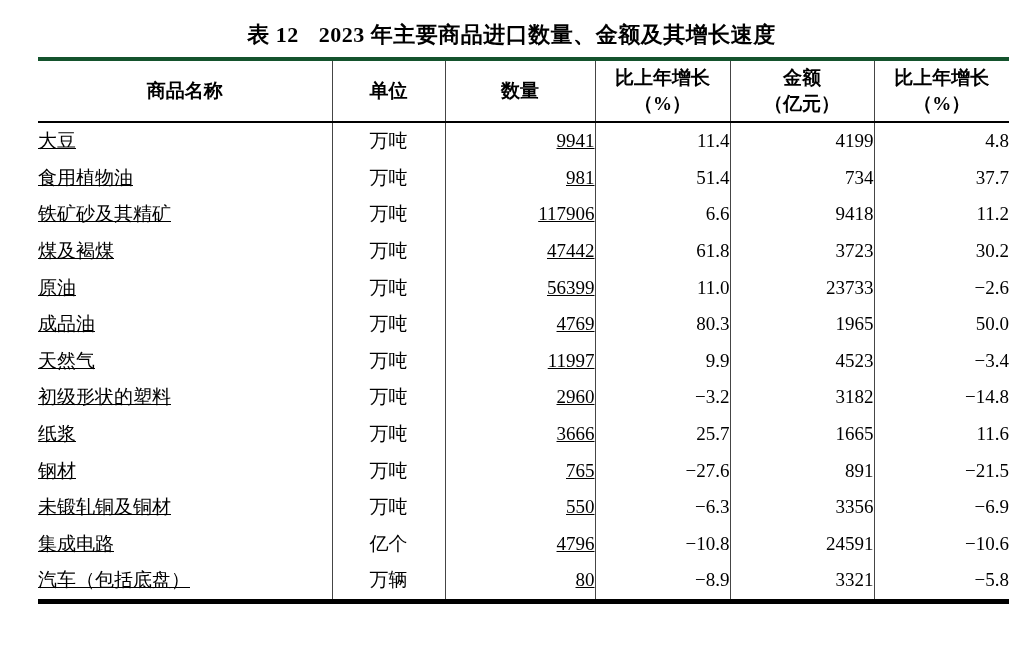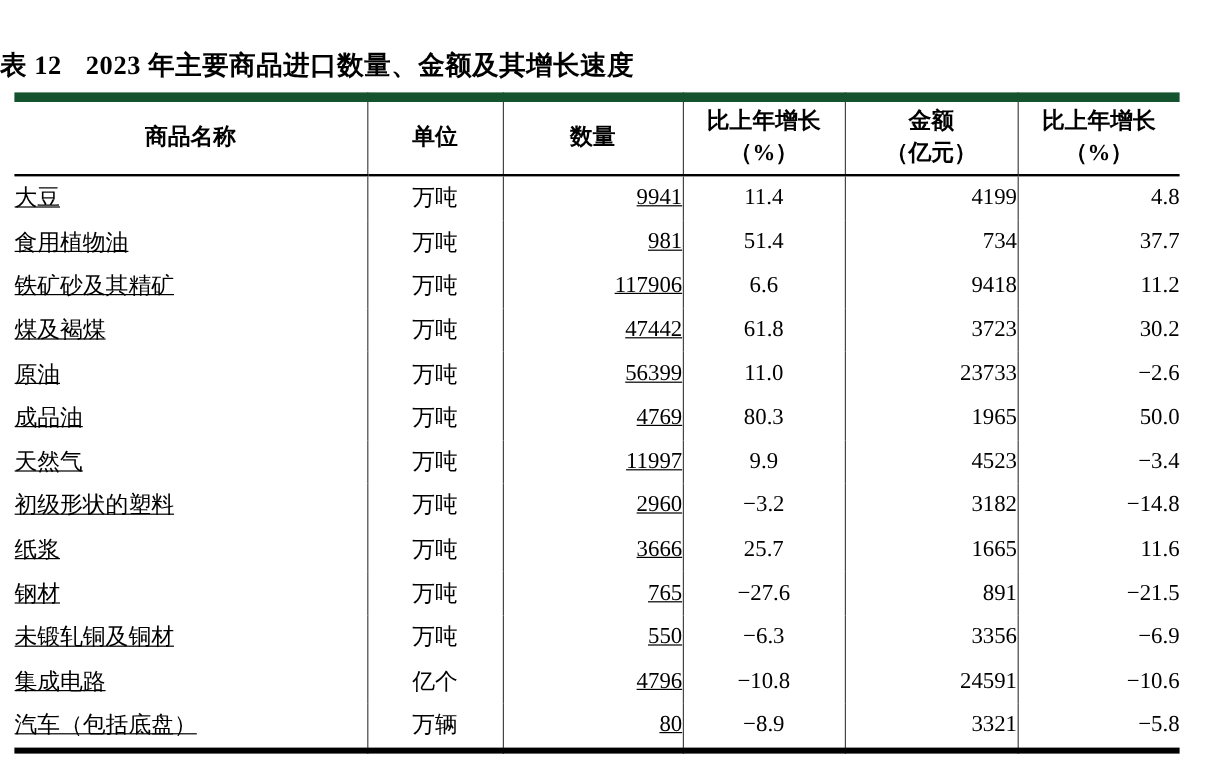--- a/index.html
+++ b/index.html
@@ -6,38 +6,38 @@
     margin: 0;
     padding: 0;
     background: #ffffff;
     width: 1023px;
     height: 653px;
     overflow: hidden;
     font-family: "Liberation Serif", "DejaVu Serif", serif;
     color: #000000;
   }
   .doc-title {
-    margin-top: 40px;
+    margin-top: 20px;
     height: 30px;
     line-height: 30px;
-    text-align: left;
+    text-align: center;
     font-size: 22px;
     font-weight: bold;
     letter-spacing: 0.5px;
     white-space: nowrap;
   }
   .doc-title .title-label {
     margin-right: 20px;
   }
   table.stat-table {
     border-collapse: collapse;
     table-layout: fixed;
-    margin: 7px 0 0 12px;
+    margin: 7px 0 0 38px;
     width: 971px;
-    border-top: 8px solid #14532d;
+    border-top: 4px solid #14532d;
     border-bottom: 5px solid #000000;
   }
   .stat-table th, .stat-table td {
     border-right: 1px solid #454545;
     padding: 0;
     overflow: hidden;
     white-space: nowrap;
   }
   .stat-table th:last-child, .stat-table td:last-child {
     border-right: none;
@@ -55,21 +55,21 @@
     text-align: center;
   }
   .stat-table tbody td {
     height: 36.6px;
     font-size: 19px;
     vertical-align: middle;
   }
   .c-name   { text-align: left;  padding-left: 13px; text-decoration: underline; }
   .c-unit   { text-align: center; }
   .c-qty    { text-align: right; padding-right: 52px; text-decoration: underline; }
-  .c-g1     { text-align: center; padding-right: 42px; }
+  .c-g1     { text-align: right; padding-right: 42px; }
   .c-amount { text-align: right; padding-right: 53px; }
   .c-g2     { text-align: right; padding-right: 52px; }
 </style>
 </head>
 <body>
 
 <div class="doc-title">
   <span class="title-label">表 12</span><span>2023 年主要商品进口数量、金额及其增长速度</span>
 </div>
 

